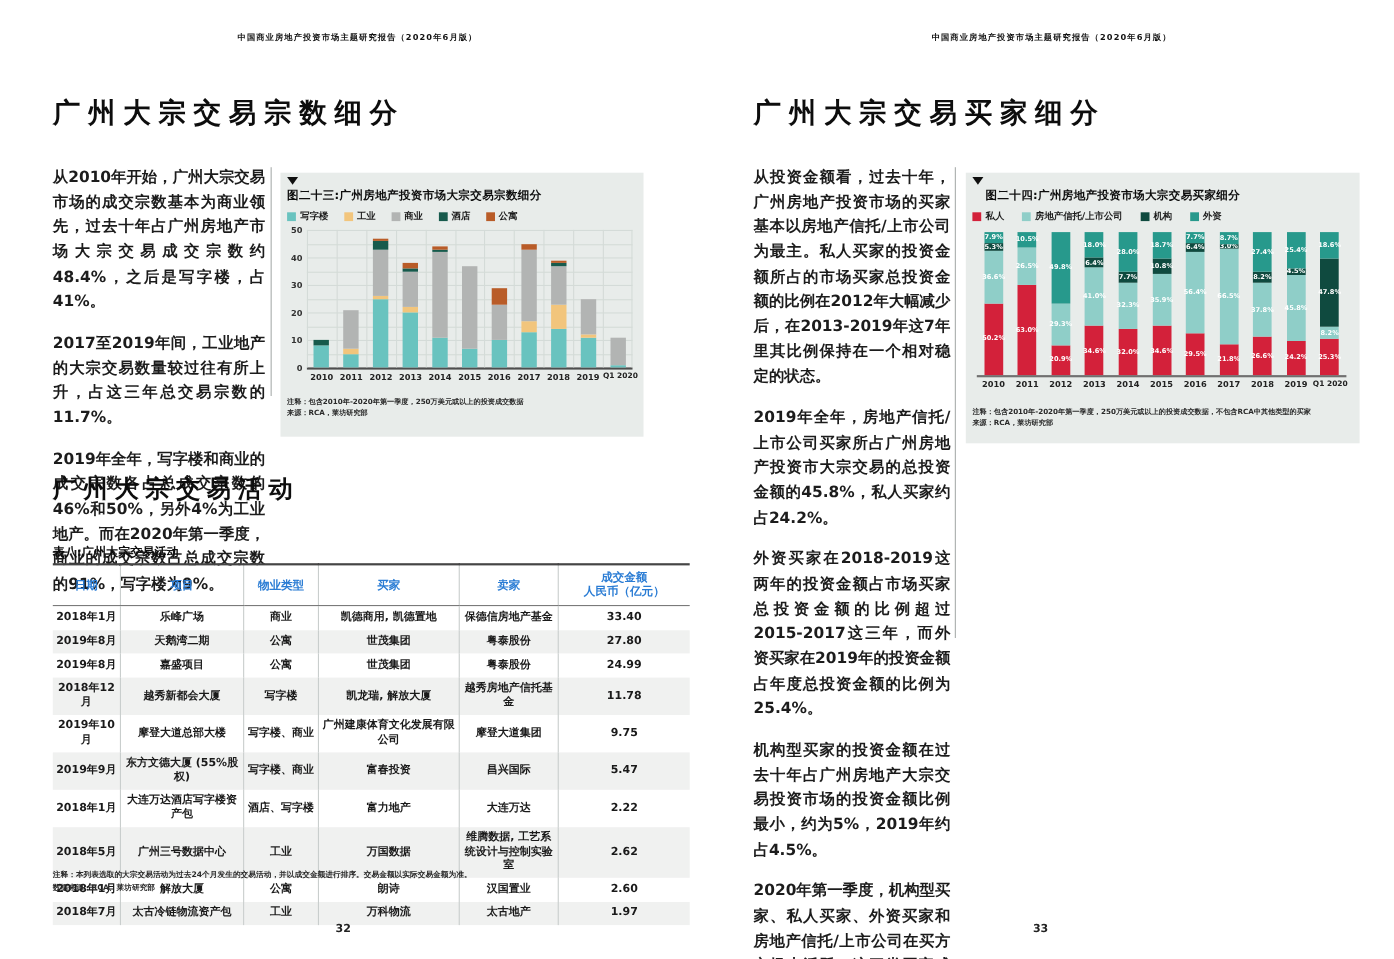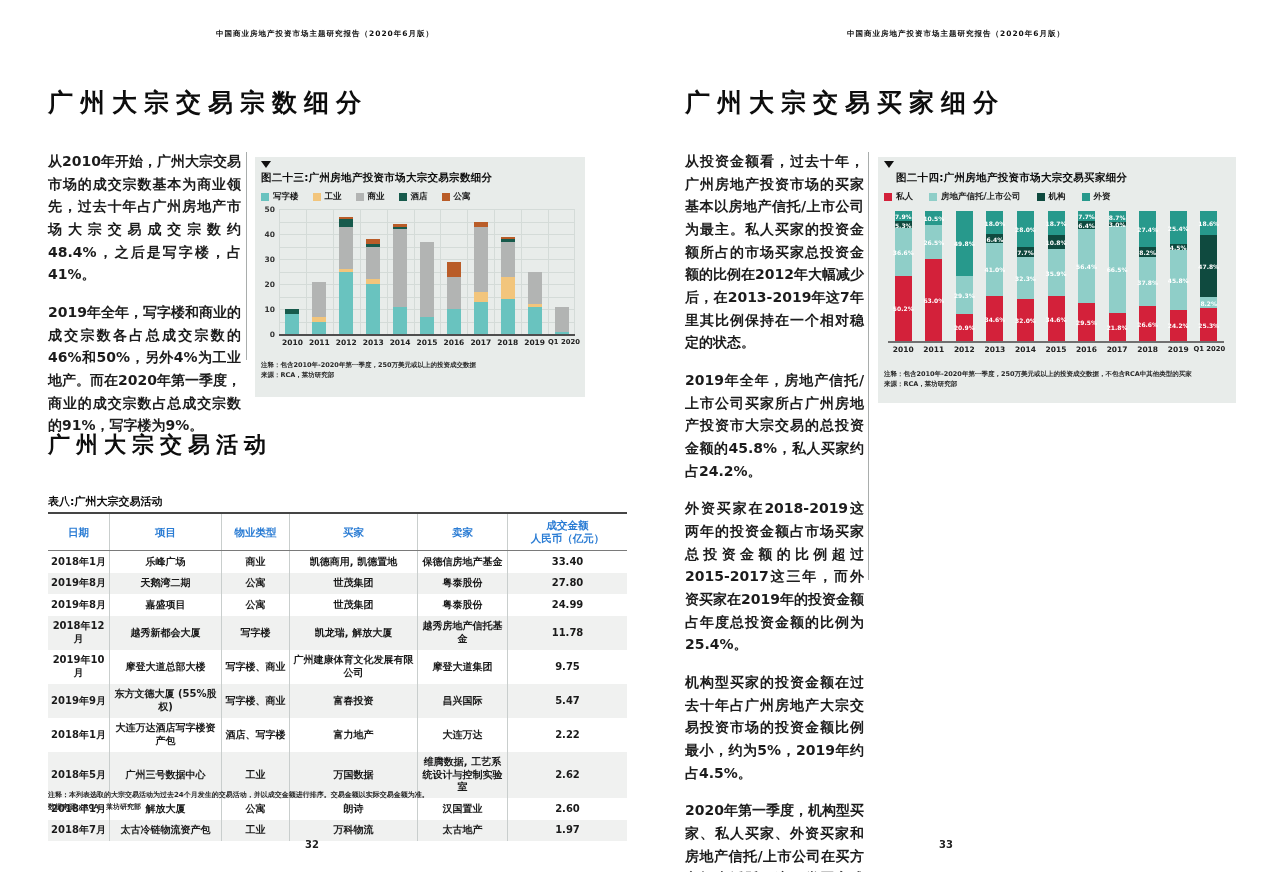--- a/index.html
+++ b/index.html
@@ -44,20 +44,21 @@
 </style>
 </head>
 <body>
 
 <div class="abs running-header" style="left:40px;top:29px;width:570px;">中国商业房地产投资市场主题研究报告（2020年6月版）</div>
 
 <div class="abs page-title" style="left:48px;top:86px;">广州大宗交易宗数细分</div>
 
 <div class="abs text-col" id="left-paragraphs" style="left:48px;top:150px;width:193px;">
     <p>从2010年开始，广州大宗交易市场的成交宗数基本为商业领先，过去十年占广州房地产市场大宗交易成交宗数约48.4%，之后是写字楼，占41%。</p>
+    <p>2017至2019年间，工业地产的大宗交易数量较过往有所上升，占这三年总交易宗数的11.7%。</p>
     <p>2019年全年，写字楼和商业的成交宗数各占总成交宗数的46%和50%，另外4%为工业地产。而在2020年第一季度，商业的成交宗数占总成交宗数的91%，写字楼为9%。</p>
   </div>
 
 <div class="abs vrule" style="left:246px;top:152px;height:208px;"></div>
 
 <div class="abs panel" id="panel23" style="left:255px;top:157px;width:330px;height:240px;">
   <div class="abs tri" style="left:6px;top:4px;"></div>
   <div class="abs fig-title" style="left:6px;top:14px;">图二十三:广州房地产投资市场大宗交易宗数细分</div>
   <div class="abs legend" id="legend23" style="left:6px;top:34px;">
       <span class="lg-item" style="margin-right: 14px;">

